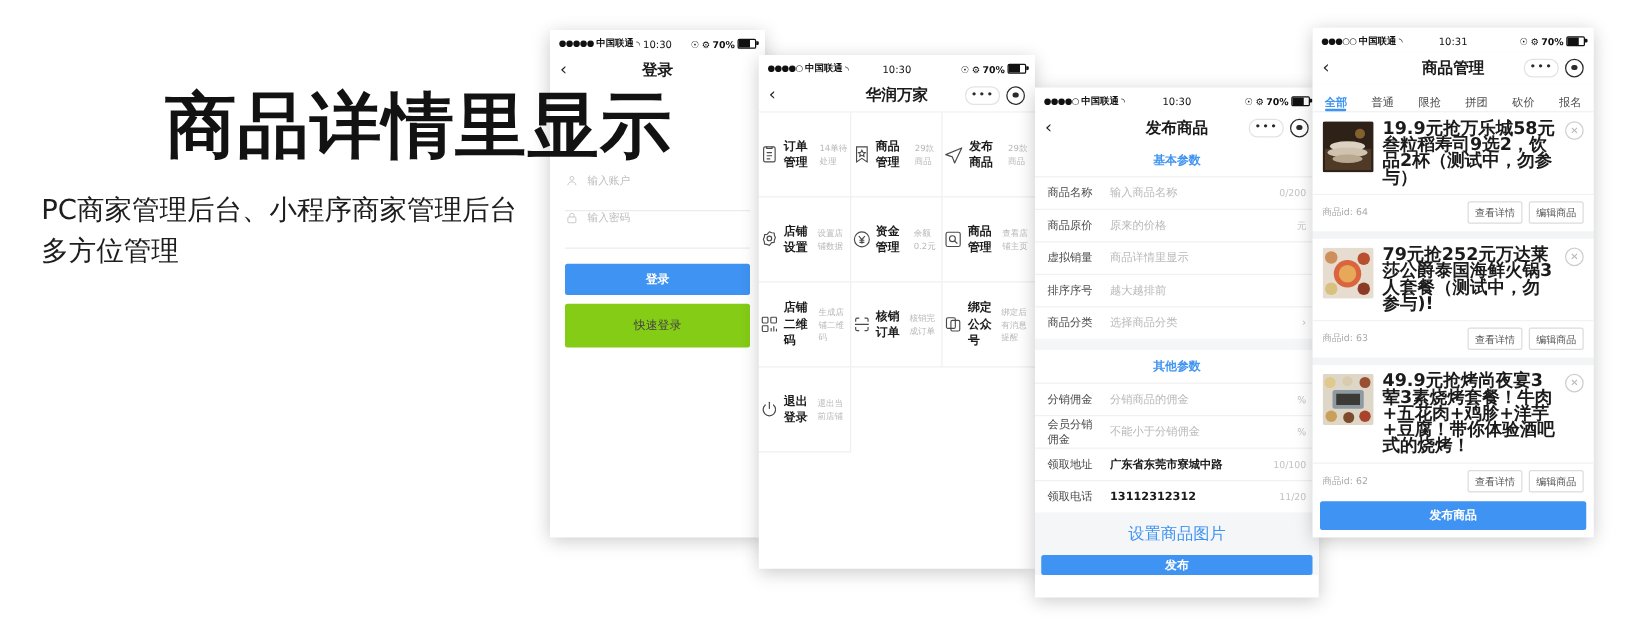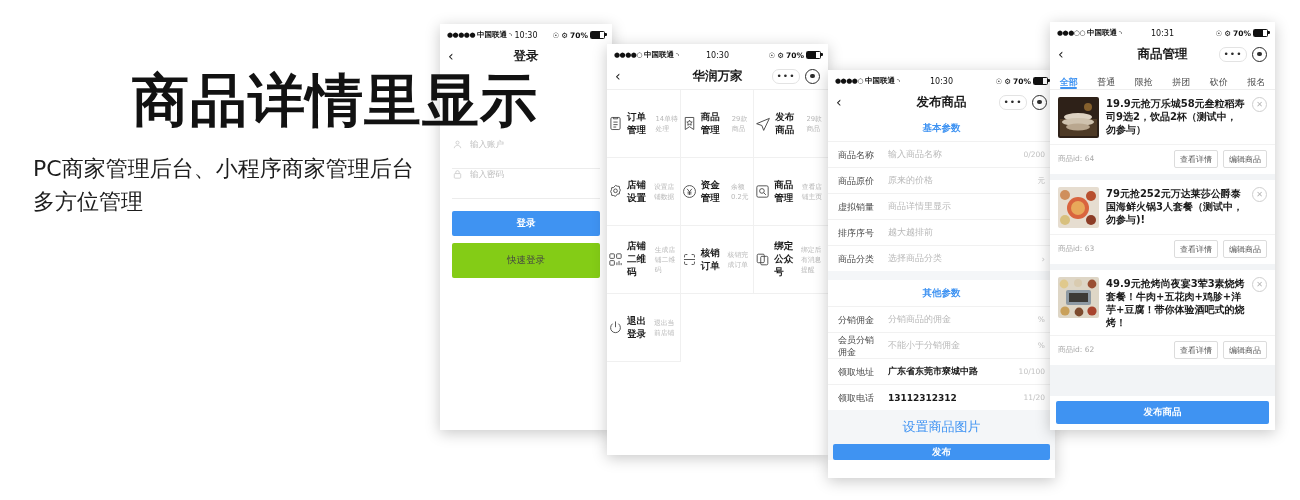--- a/index.html
+++ b/index.html
@@ -98,21 +98,21 @@
   #phone-goods{left:1050px;top:22px;width:225px;height:408px;background:#f2f4f6;}
   .tabs{display:flex;background:#fff;height:22px;align-items:flex-end;border-bottom:.8px solid #eee;}
   .tab{flex:1;display:flex;flex-direction:column;align-items:center;justify-content:center;
        font-size:9px;color:#4b4b4b;position:relative;}
   .tab.active{color:#3f93f2;font-weight:bold;}
   .tab.active:after{content:"";position:absolute;bottom:0;width:17px;height:1.8px;background:#3f93f2;border-radius:1px;}
   .goods-list{padding:0;}
   .goods-card{background:#fff;margin-bottom:6px;}
   .gc-top{display:flex;padding:7px 8px 6px;gap:7px;}
   .gc-thumb{width:41px;height:41px;flex:0 0 41px;border-radius:2px;overflow:hidden;}
-  .gc-text{flex:1;font-size:10px;line-height:13px;color:#1b1b1b;font-weight:bold;}
+  .gc-text{flex:1;font-size:14px;line-height:13px;color:#1b1b1b;font-weight:bold;}
   .gc-x{width:13px;height:13px;flex:0 0 13px;border:1px solid #cfcfcf;border-radius:50%;
         display:flex;align-items:center;justify-content:center;color:#b5b5b5;font-size:8px;line-height:1;}
   .gc-bot{display:flex;align-items:center;padding:0 8px 6px;border-top:.8px solid #f2f2f2;padding-top:5px;}
   .gc-id{font-size:7.5px;color:#a9a9a9;flex:1;}
   .gc-btn{font-size:8px;color:#555;border:.8px solid #dcdcdc;border-radius:2px;padding:2.5px 5px;margin-left:5px;}
   .goods-foot{position:absolute;left:0;right:0;bottom:0;background:#fff;padding:5px 6px 6px;}
   .goods-foot .foot-btn{margin:0;height:23px;}
 </style>
 </head>
 <body>

